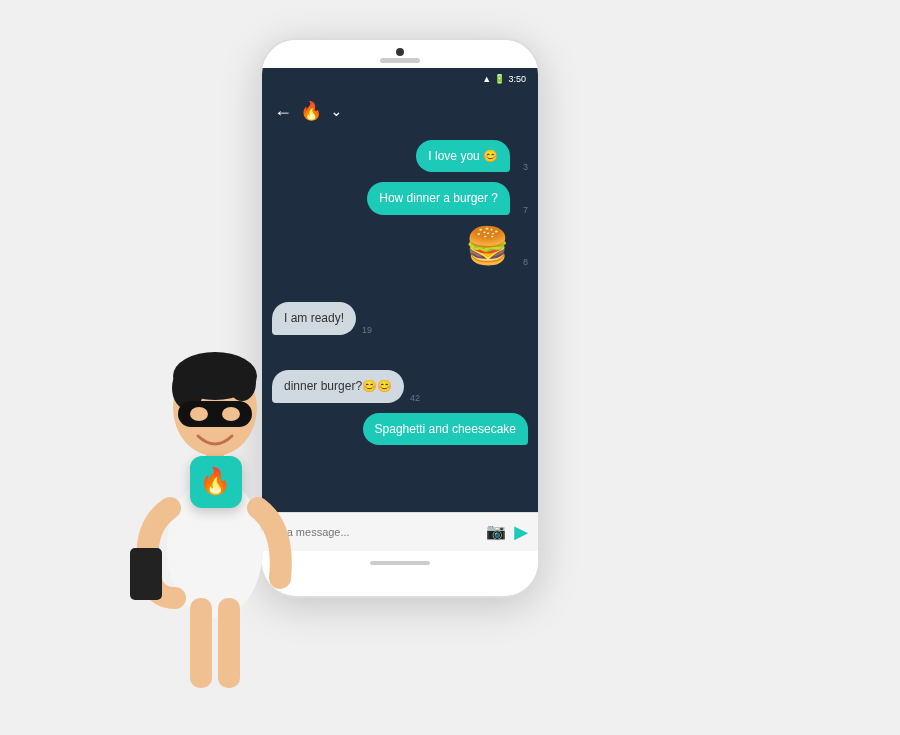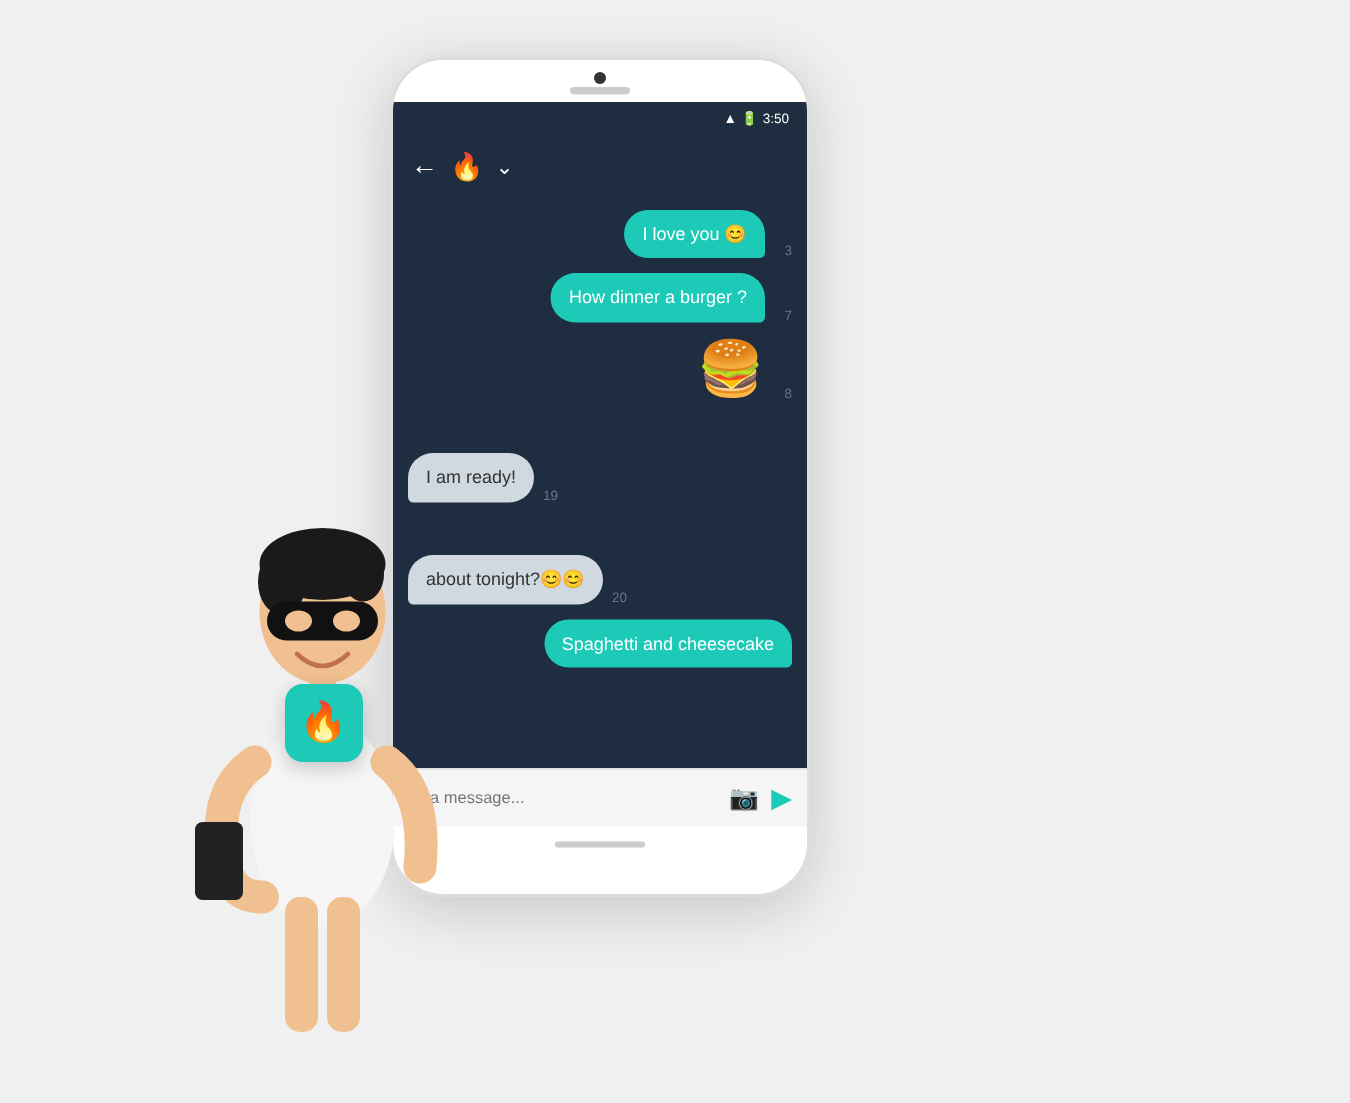--- a/index.html
+++ b/index.html
@@ -319,23 +319,23 @@
 
       <div class="msg-row">
         <div class="bubble light-gray">
           <span>I am ready!</span>
         </div>
         <span class="msg-num left">19</span>
       </div>
 
       <div class="msg-row">
         <div class="bubble light-gray">
-          <span>about tonight?😊😊</span>
-        </div>
-        <span class="msg-num left">20</span>
+          <span>dinner burger?😊😊</span>
+        </div>
+        <span class="msg-num left">42</span>
       </div>
 
       <div class="msg-row right">
         <div class="bubble teal">
           <span>Spaghetti and cheesecake</span>
         </div>
       </div>
 
     </div>
 

